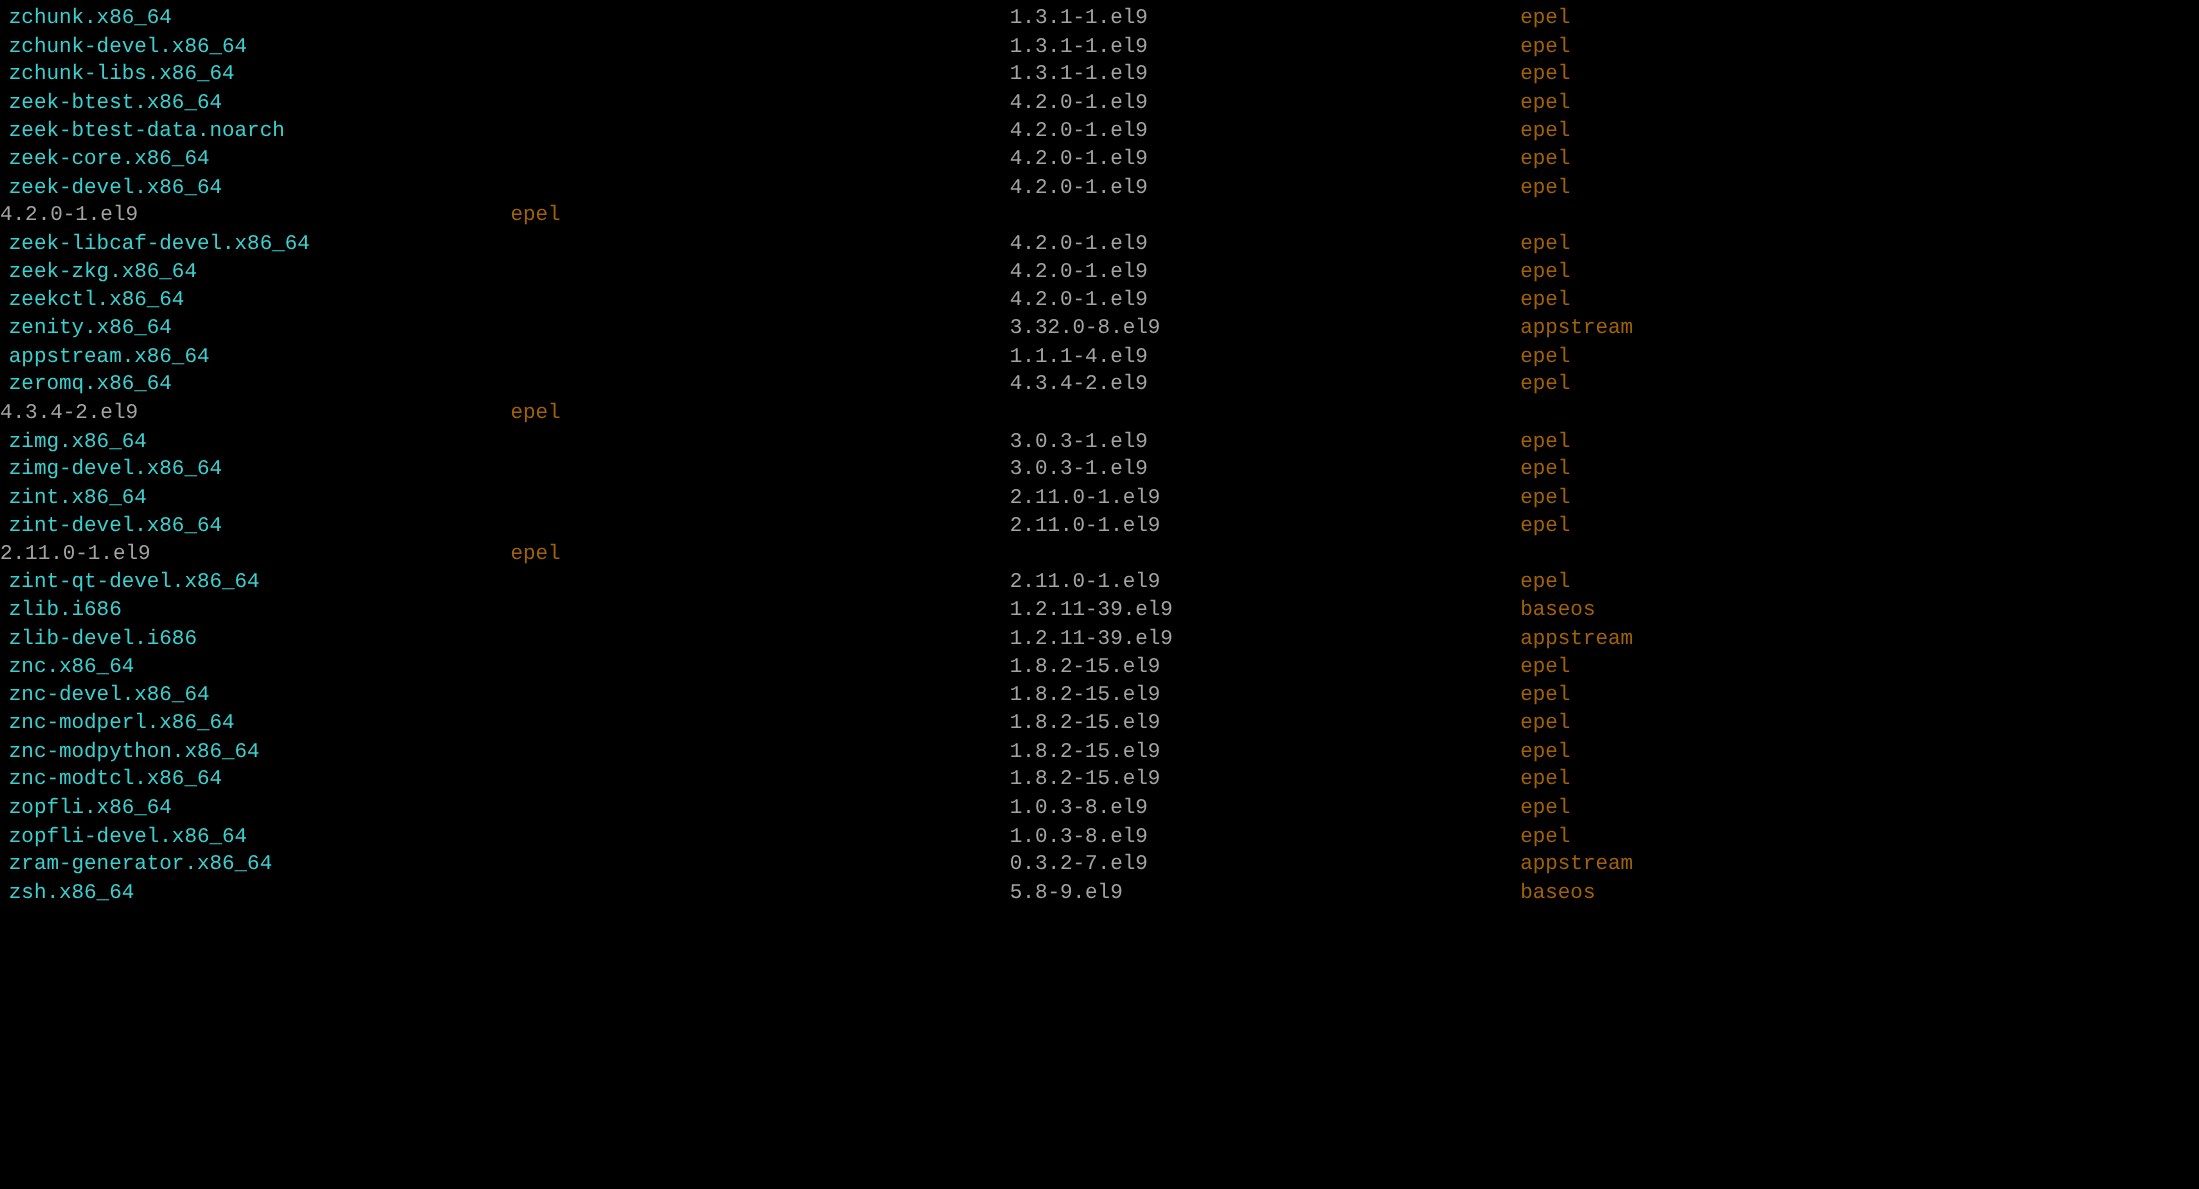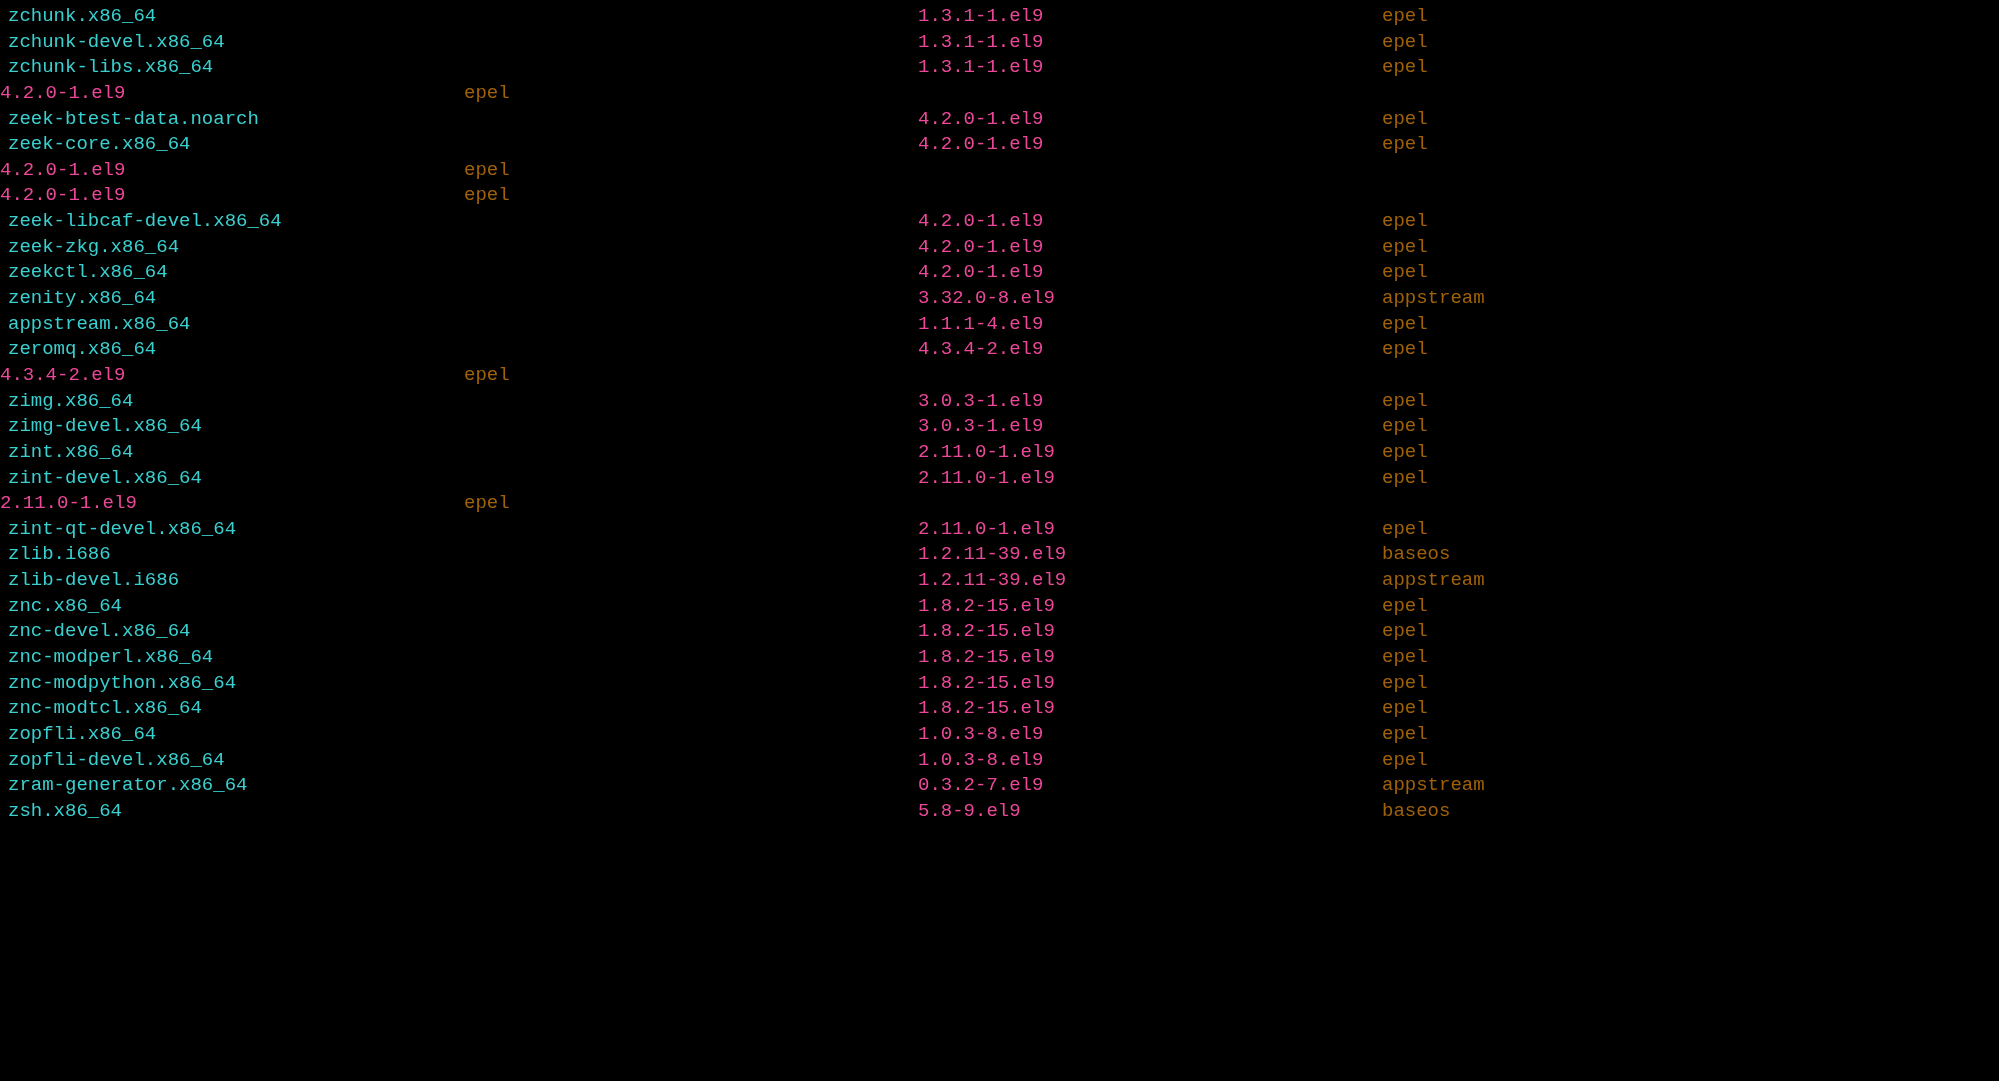--- a/index.html
+++ b/index.html
@@ -24,40 +24,40 @@
       white-space: pre;
       align-items: center;
     }
     .package-name {
       color: #3ad0d0;
       width: 918px;
       padding-left: 8px;
       flex-shrink: 0;
     }
     .package-version {
-      color: #ec4899;
+      color: #a3a3a3;
       width: 464px;
       flex-shrink: 0;
     }
     .package-repo {
       color: #a16207;
       flex-shrink: 0;
     }
   </style>
 </head>
 <body>
 
 <div class="terminal-output" id="terminal-output">
     <div class="package-row"><span class="package-name">zchunk.x86_64</span><span class="package-version">1.3.1-1.el9</span><span class="package-repo">epel</span></div>
     <div class="package-row"><span class="package-name">zchunk-devel.x86_64</span><span class="package-version">1.3.1-1.el9</span><span class="package-repo">epel</span></div>
     <div class="package-row"><span class="package-name">zchunk-libs.x86_64</span><span class="package-version">1.3.1-1.el9</span><span class="package-repo">epel</span></div>
-    <div class="package-row"><span class="package-version">4.2.0-1.el9</span><span class="package-repo">epel</span></div>
+    <div class="package-row"><span class="package-name">zeek-btest.x86_64</span><span class="package-version">4.2.0-1.el9</span><span class="package-repo">epel</span></div>
     <div class="package-row"><span class="package-name">zeek-btest-data.noarch</span><span class="package-version">4.2.0-1.el9</span><span class="package-repo">epel</span></div>
     <div class="package-row"><span class="package-name">zeek-core.x86_64</span><span class="package-version">4.2.0-1.el9</span><span class="package-repo">epel</span></div>
-    <div class="package-row"><span class="package-version">4.2.0-1.el9</span><span class="package-repo">epel</span></div>
+    <div class="package-row"><span class="package-name">zeek-devel.x86_64</span><span class="package-version">4.2.0-1.el9</span><span class="package-repo">epel</span></div>
     <div class="package-row"><span class="package-version">4.2.0-1.el9</span><span class="package-repo">epel</span></div>
     <div class="package-row"><span class="package-name">zeek-libcaf-devel.x86_64</span><span class="package-version">4.2.0-1.el9</span><span class="package-repo">epel</span></div>
     <div class="package-row"><span class="package-name">zeek-zkg.x86_64</span><span class="package-version">4.2.0-1.el9</span><span class="package-repo">epel</span></div>
     <div class="package-row"><span class="package-name">zeekctl.x86_64</span><span class="package-version">4.2.0-1.el9</span><span class="package-repo">epel</span></div>
     <div class="package-row"><span class="package-name">zenity.x86_64</span><span class="package-version">3.32.0-8.el9</span><span class="package-repo">appstream</span></div>
     <div class="package-row"><span class="package-name">appstream.x86_64</span><span class="package-version">1.1.1-4.el9</span><span class="package-repo">epel</span></div>
     <div class="package-row"><span class="package-name">zeromq.x86_64</span><span class="package-version">4.3.4-2.el9</span><span class="package-repo">epel</span></div>
     <div class="package-row"><span class="package-version">4.3.4-2.el9</span><span class="package-repo">epel</span></div>
     <div class="package-row"><span class="package-name">zimg.x86_64</span><span class="package-version">3.0.3-1.el9</span><span class="package-repo">epel</span></div>
     <div class="package-row"><span class="package-name">zimg-devel.x86_64</span><span class="package-version">3.0.3-1.el9</span><span class="package-repo">epel</span></div>

